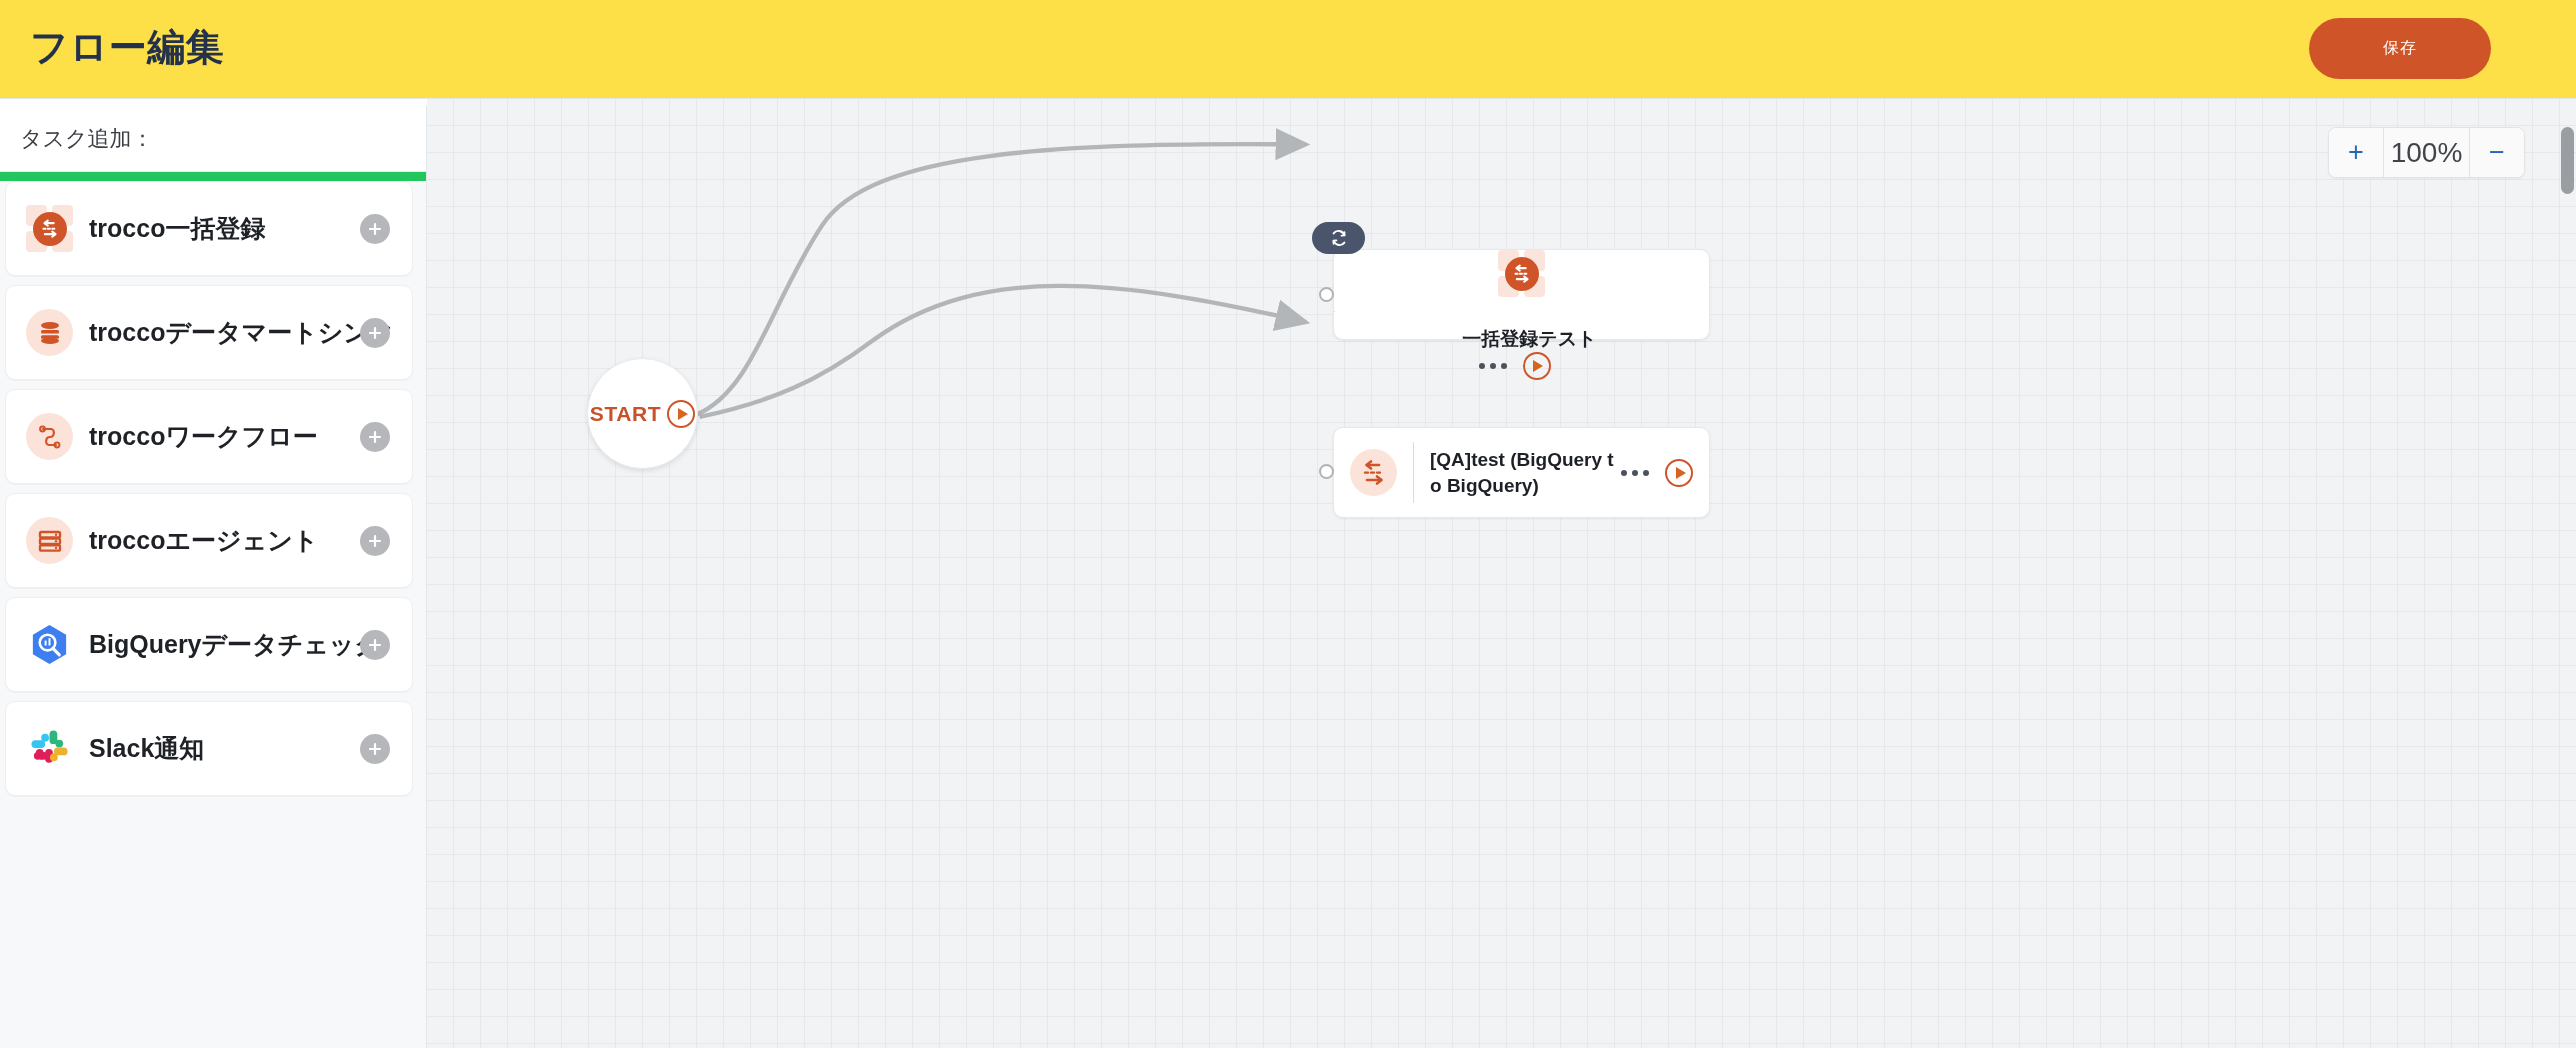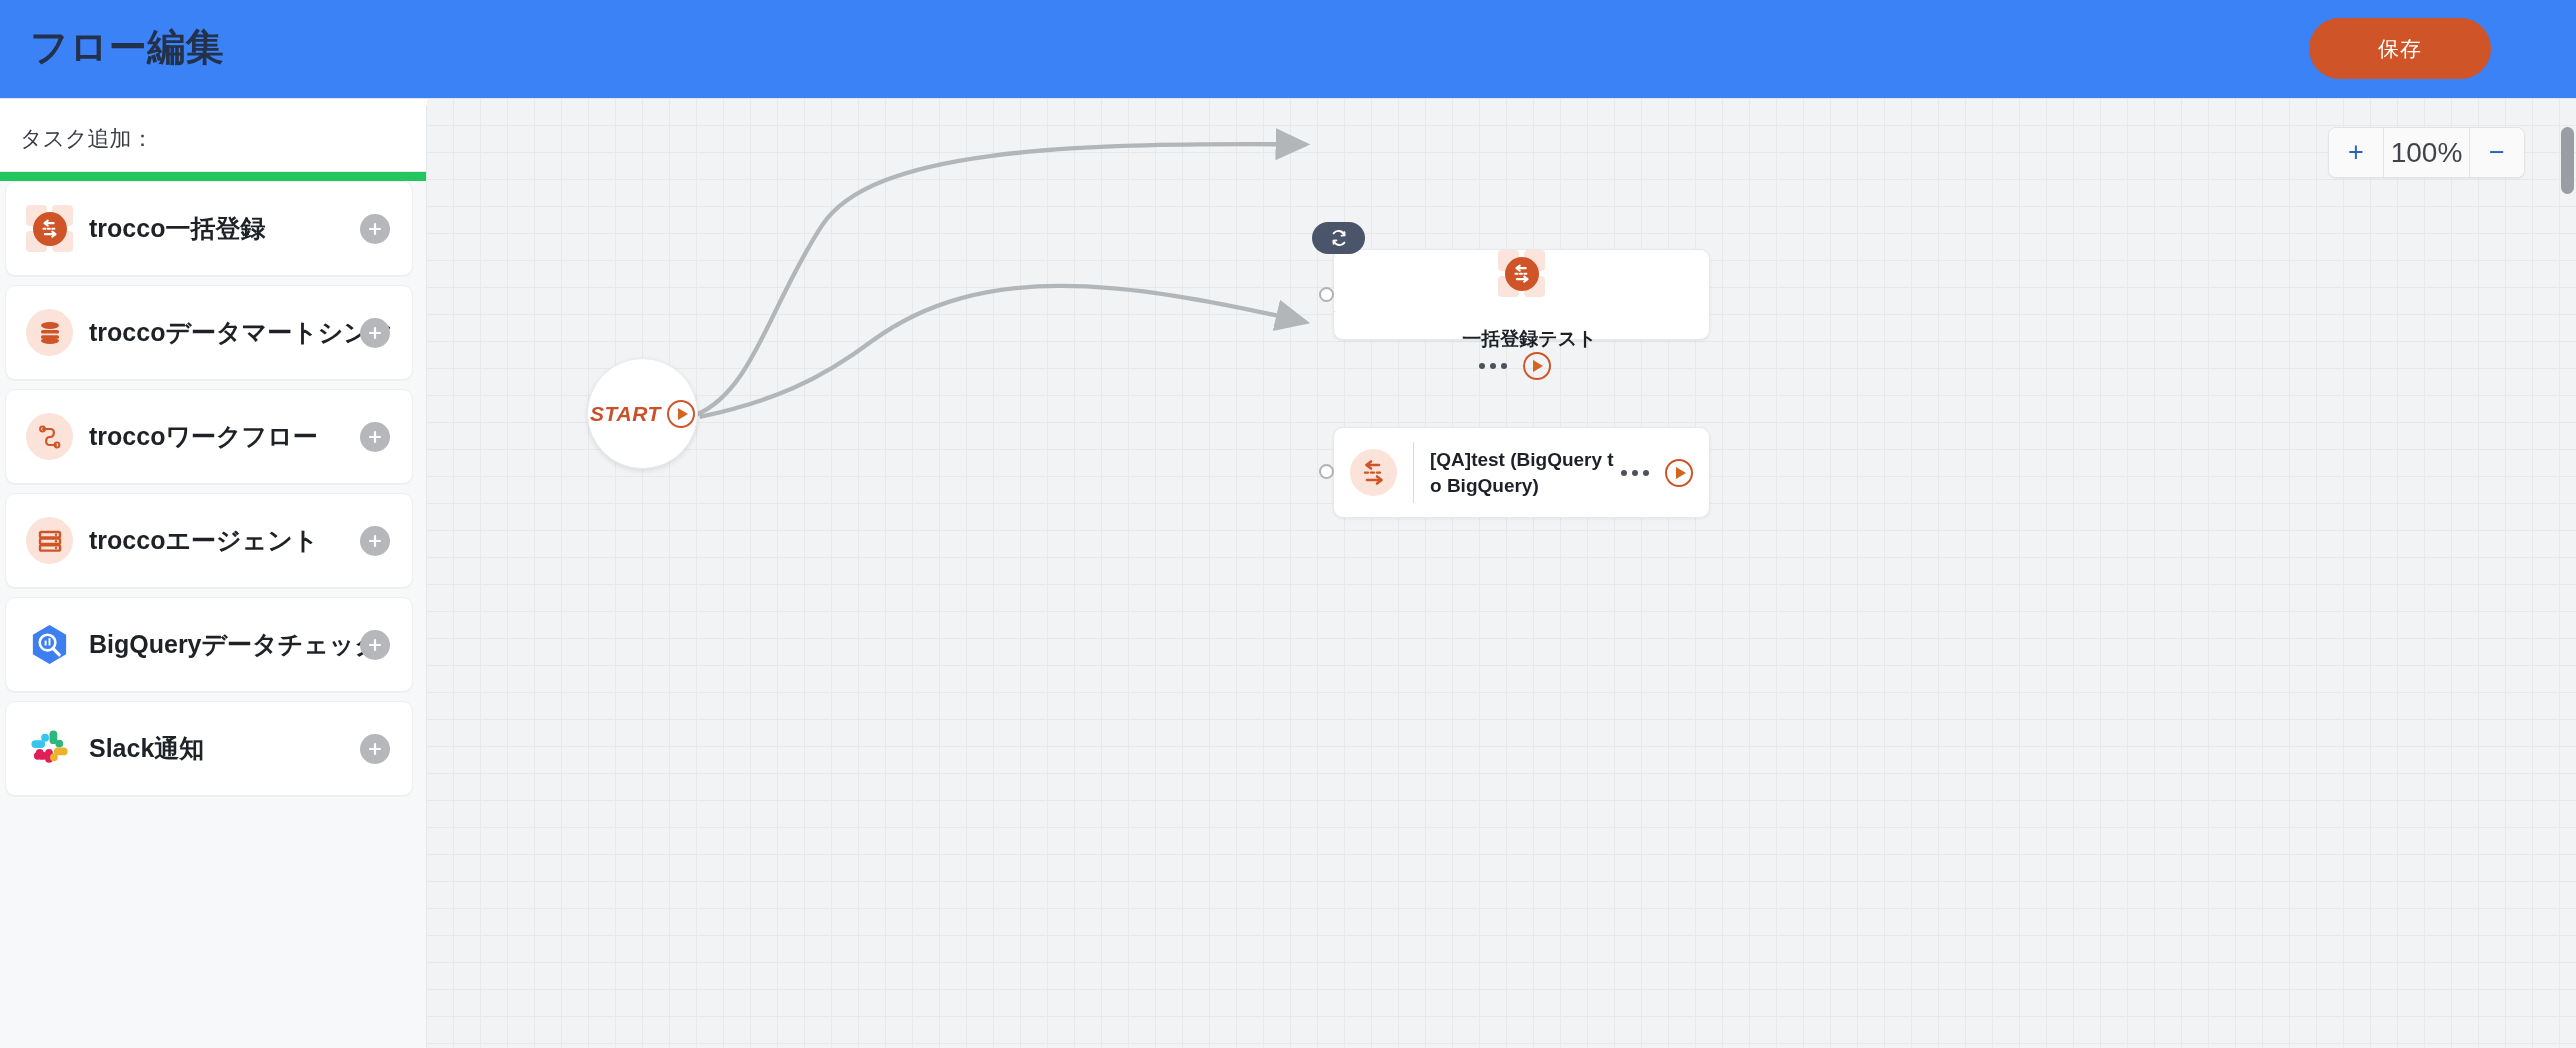--- a/index.html
+++ b/index.html
@@ -7,36 +7,36 @@
     width: 2576px; height: 1049px;
     font-family: "Liberation Sans", "DejaVu Sans", sans-serif;
     background: #ffffff;
     overflow: hidden;
   }
 
   
   .header {
     position: absolute; top: 0; left: 0;
     width: 2576px; height: 99px;
-    background: #3b82f6;
+    background: #fde047;
     border-bottom: 1px solid #e3e6e8;
     z-index: 40;
   }
   .page-title {
     position: absolute; left: 30px; top: 22px;
     font-size: 38px; font-weight: 700;
     color: #23314a; letter-spacing: 0.5px;
     white-space: nowrap;
   }
   .save-button {
     position: absolute; right: 85px; top: 18px;
     width: 182px; height: 61px;
     background: #cf5529;
     border: none; border-radius: 34px;
-    color: #ffffff; font-size: 21px; font-weight: 500;
+    color: #ffffff; font-size: 16px; font-weight: 500;
     font-family: inherit;
     cursor: pointer;
     display: flex; align-items: center; justify-content: center;
     letter-spacing: 1px;
   }
 
   
   .sidebar {
     position: absolute; top: 106px; left: 0;
     width: 427px; height: 950px;
@@ -168,21 +168,21 @@
     border-radius: 50%;
     background: #ffffff;
     border: 1px solid #e8eaec;
     box-shadow: 0 2px 5px rgba(25,35,55,0.10);
     display: flex; align-items: center; justify-content: center;
     cursor: pointer;
     z-index: 10;
   }
   .start-label {
     font-size: 21px; font-weight: 700; color: #c8512a;
-    letter-spacing: 0.6px; margin-right: 6px; font-style: italic;
+    letter-spacing: 0.6px; margin-right: 6px;
   }
   .play-circle {
     width: 28px; height: 28px;
     border: 2px solid #cf5529; border-radius: 50%;
     display: flex; align-items: center; justify-content: center;
     cursor: pointer; background: transparent;
     flex: 0 0 28px;
   }
   .play-circle .tri {
     width: 0; height: 0;

